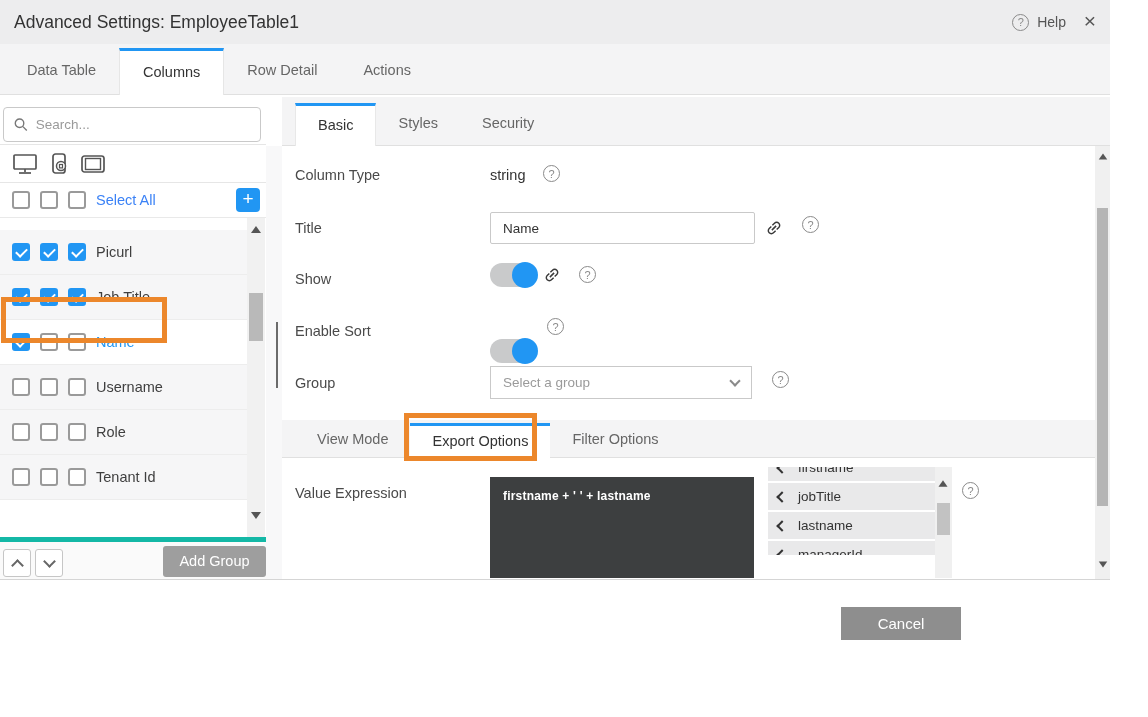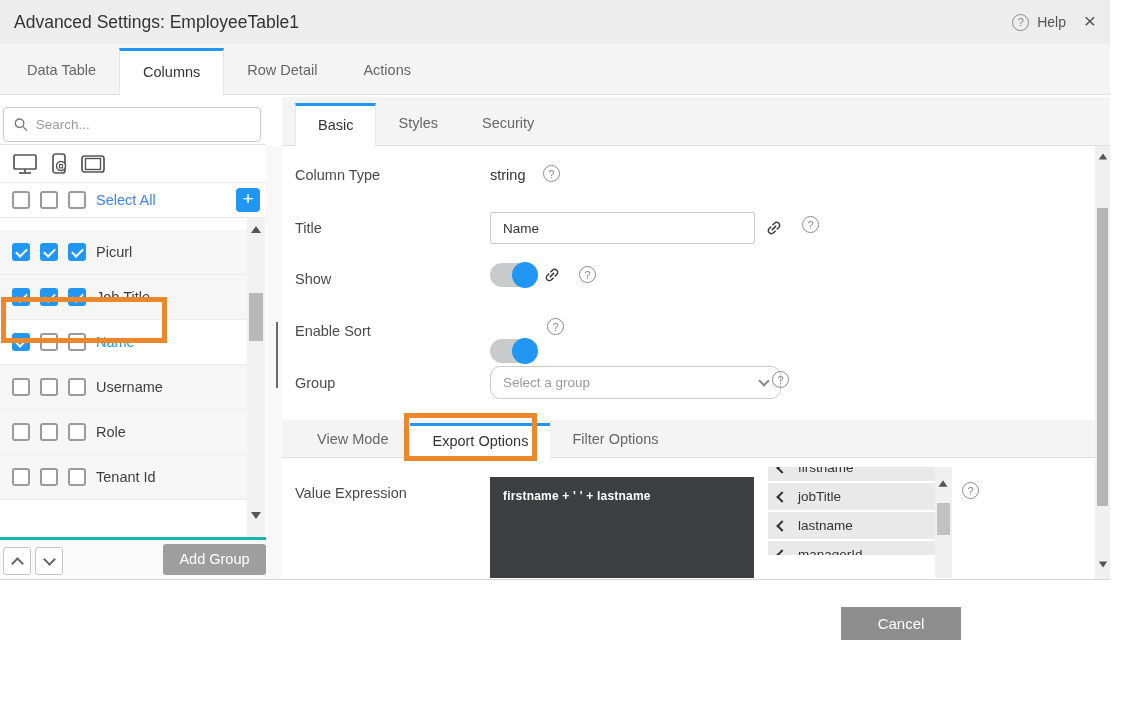--- a/index.html
+++ b/index.html
@@ -55,21 +55,21 @@
   .srow.sel .srow-label { color:#2196f3; }
 
   
   .sb-scroll { left:247px; top:218px; width:18px; height:319px; background:#f1f1f1; }
   .tri-up { width:0; height:0; border-left:5px solid transparent; border-right:5px solid transparent; border-bottom:7px solid #555; }
   .tri-down { width:0; height:0; border-left:5px solid transparent; border-right:5px solid transparent; border-top:7px solid #555; }
   .sb-scroll .tri-up { position:absolute; left:4px; top:8px; }
   .sb-scroll .tri-down { position:absolute; left:4px; bottom:18px; }
   .sb-thumb { position:absolute; left:2px; top:75px; width:14px; height:48px; background:#b9b9b9; }
 
-  .sb-footer { left:0; top:537px; width:266px; height:43px; background:#fafafa; border-top:3px solid #14b8a6; }
+  .sb-footer { left:0; top:537px; width:266px; height:43px; background:#fafafa; border-top:5px solid #14b8a6; }
   .mini-btn { position:absolute; top:7px; width:28px; height:28px; background:#fff; border:1px solid #c6c6c6; border-radius:3px;
               display:flex; align-items:center; justify-content:center; cursor:pointer; }
   .chev { width:9px; height:9px; border:solid #666; border-width:0 0 2px 2px; display:inline-block; }
   .chev.up { transform:rotate(135deg); margin-top:4px; }
   .chev.down { transform:rotate(-45deg); margin-top:-4px; }
   .chev.left { transform:rotate(45deg); }
   .addgroup-btn { position:absolute; left:163px; top:4px; width:103px; height:31px; background:#9e9e9e; border-radius:3px;
                   color:#fff; font-size:14.5px; text-align:center; line-height:31px; cursor:pointer; }
 
   
@@ -86,21 +86,21 @@
   .flabel { font-size:14.5px; color:#4a4a4a; }
   .fvalue { font-size:14.5px; color:#333; }
   .tinput { left:490px; top:212px; width:265px; height:32px; border:1px solid #c9c9c9; border-radius:2px;
             display:flex; align-items:center; padding:0 12px; background:#fff; }
   .tinput input { border:none; outline:none; font-size:13.5px; color:#333; width:100%; font-family:"Liberation Sans",sans-serif; }
 
   .toggle { width:46px; height:24px; background:#c9cacb; border-radius:13px; position:relative; cursor:pointer; }
   .toggle .knob { position:absolute; right:-2px; top:-1px; width:26px; height:26px; border-radius:50%; background:#c9cacb; }
   .toggle.checked .knob { background:#2196f3; }
 
-  .gselect { left:490px; top:366px; width:291px; height:33px; border:1px solid #c9c9c9; border-radius:10px; background:#fff;
+  .gselect { left:490px; top:366px; width:262px; height:33px; border:1px solid #c9c9c9; border-radius:0; background:#fff;
              display:flex; align-items:center; padding:0 12px; justify-content:space-between; cursor:pointer; }
   .gselect .ph { font-size:13.5px; color:#9a9a9a; }
   .gselect .chev { border-color:#8a8a8a; border-width:0 0 2px 2px; width:8px; height:8px; }
 
   .link-icon svg { display:block; }
 
   
   .subtabs { left:282px; top:420px; width:813px; height:38px; background:#f4f4f5; border-bottom:1px solid #e0e0e0;
              display:flex; align-items:flex-end; padding-left:13px; }
   .stab { height:35px; line-height:34px; padding:0 22px; font-size:14.5px; color:#666; cursor:pointer; }

